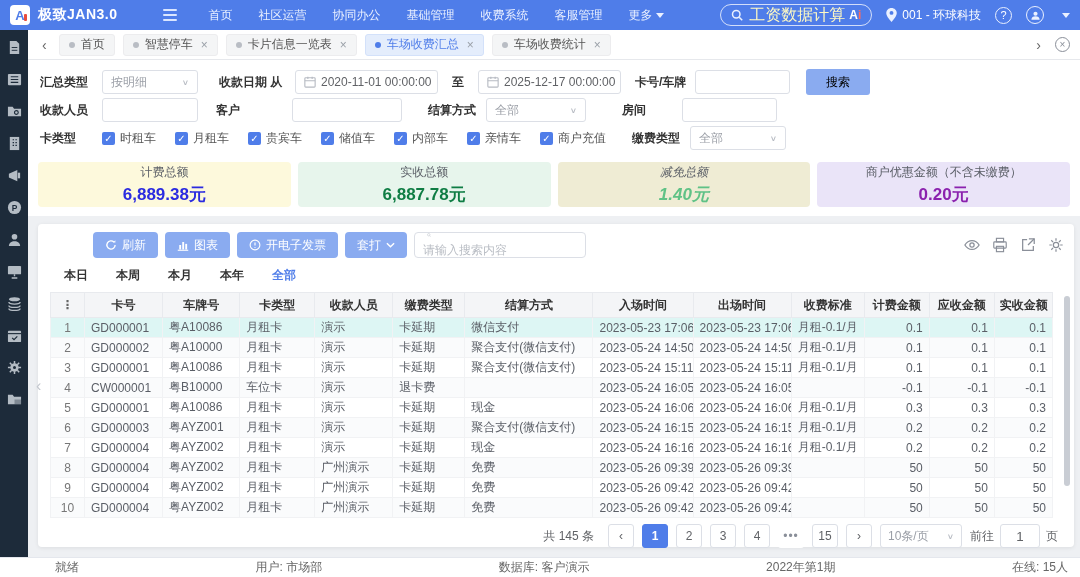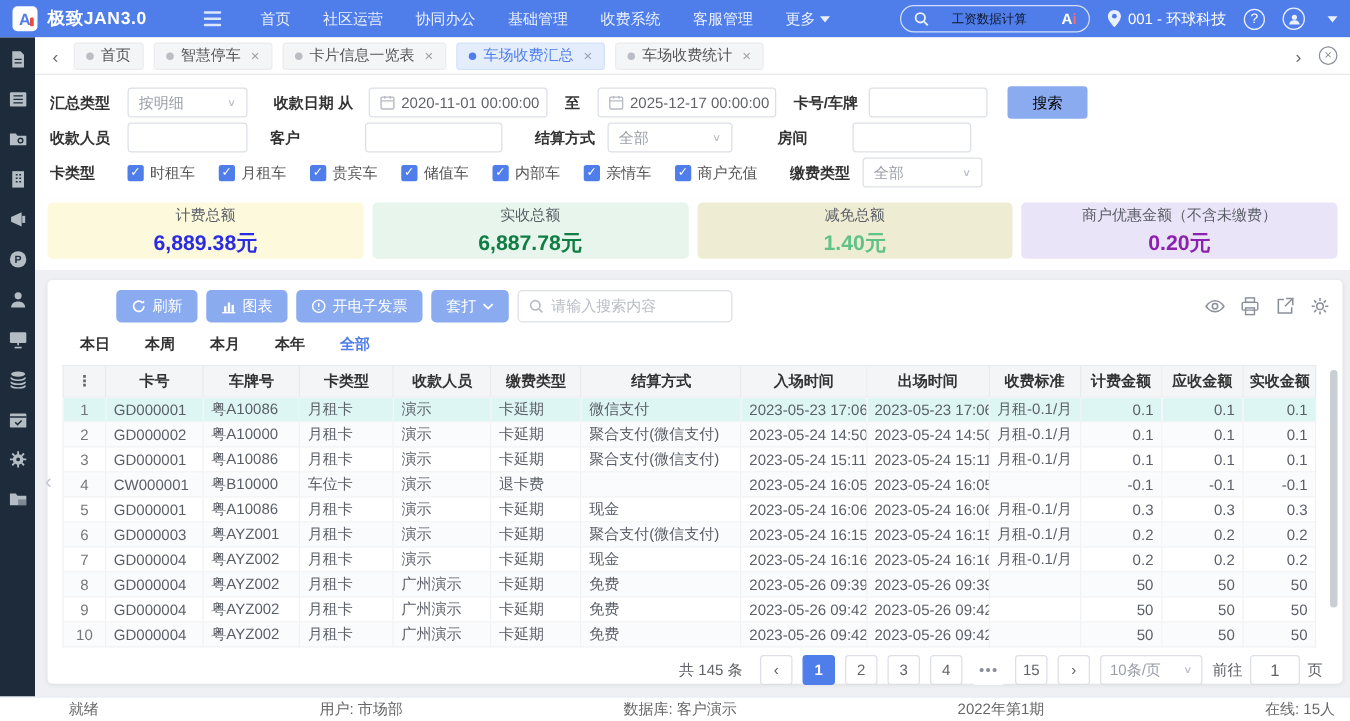--- a/index.html
+++ b/index.html
@@ -11,21 +11,21 @@
   .logo-box { width:20px; height:20px; background:#fff; border-radius:4px; display:flex; align-items:center; justify-content:center; font-weight:bold; color:#4f7de9; font-size:13px; margin-right:8px; position:relative; }
   .logo-box i { position:absolute; right:3px; bottom:4px; width:3px; height:7px; background:#e84c3d; border-radius:1px; font-style:normal; }
   .logo-text { font-size:14px; font-weight:bold; letter-spacing:.5px; margin-right:46px; }
   .hamburger { width:14px; height:12px; display:flex; flex-direction:column; justify-content:space-between; margin-right:18px; cursor:pointer; }
   .hamburger b { height:2px; background:#dbe6ff; border-radius:1px; }
   .nav { display:flex; align-items:center; }
   .nav-item { padding:0 13px; height:30px; line-height:30px; cursor:pointer; white-space:nowrap; color:#eaf0ff; }
   .caret-down { display:inline-block; width:0; height:0; border-left:4px solid transparent; border-right:4px solid transparent; border-top:5px solid #eaf0ff; margin-left:4px; vertical-align:1px; }
   .hdr-right { margin-left:auto; display:flex; align-items:center; gap:14px; }
   .search-pill { display:flex; align-items:center; border:1px solid rgba(255,255,255,.75); border-radius:12px; height:22px; padding:0 10px; width:152px; cursor:pointer; }
-  .search-pill .txt { color:#0f172a; flex:1; margin-left:18px; font-size:10px; }
+  .search-pill .txt { color:#fef9c3; flex:1; margin-left:6px; font-size:16px; }
   .ai-a { color:#fff; font-weight:bold; } .ai-i { color:#ff6b5e; font-weight:bold; }
   .loc { display:flex; align-items:center; gap:5px; cursor:pointer; white-space:nowrap; }
   .q-circle { width:17px; height:17px; border:1.5px solid #eaf0ff; border-radius:50%; display:flex; align-items:center; justify-content:center; font-size:11px; cursor:pointer; }
   .avatar { width:18px; height:18px; border:1.5px solid #eaf0ff; border-radius:50%; display:flex; align-items:center; justify-content:center; cursor:pointer; }
 
   
   .middle { display:flex; height:527px; }
   .sidebar { width:28px; background:#1d2b3a; display:flex; flex-direction:column; align-items:center; padding-top:10px; gap:17px; flex:0 0 28px; }
   .side-ic { width:15px; height:15px; opacity:.85; cursor:pointer; display:block; }
   .main { flex:1; display:flex; flex-direction:column; background:#eef0f3; min-width:0; }
@@ -59,21 +59,21 @@
   .card .lbl { color:#5a5e66; font-size:12px; }
   .card .val { font-size:17px; font-weight:bold; }
 
   
   .panel-wrap { flex:1; padding:8px 6px 10px 10px; position:relative; min-height:0; }
   .panel { background:#fff; border-radius:4px; box-shadow:0 1px 4px rgba(0,0,0,.08); height:100%; padding:8px 10px 8px 12px; display:flex; flex-direction:column; position:relative; }
   .collapse-handle { position:absolute; left:-2px; top:50%; color:#c4c8cf; font-size:16px; cursor:pointer; transform:translateY(-50%); }
   .toolbar { display:flex; align-items:center; gap:7px;padding-left:43px; }
   .tbtn { background:#8aabf0; color:#fff; border:none; border-radius:4px; height:26px; padding:0 12px; font-size:12px; display:flex; align-items:center; gap:5px; cursor:pointer; white-space:nowrap; }
   .tbtn svg { display:block; }
-  .tb-search { border:1px solid #dcdfe6; border-radius:4px; height:26px; display:flex; align-items:center; padding:0 8px; width:172px; color:#b6bac2; gap:6px; }
+  .tb-search { border:1px solid #dcdfe6; border-radius:4px; height:26px; display:flex; padding:0 8px; width:172px; color:#b6bac2; gap:6px;flex-direction:column; }
   .tb-search input { border:none; outline:none; flex:1; font-size:12px; color:#606266; width:100%; }
   .tb-search input::placeholder { color:#b9bdc4; }
   .toolbar-right { margin-left:auto; display:flex; align-items:center; gap:12px; }
   .gicon { width:16px; height:16px; cursor:pointer; display:block; }
 
   .time-tabs { display:flex; gap:28px; padding:9px 14px 6px 14px; }
   .ttab { font-weight:bold; color:#333; cursor:pointer; }
   .ttab.active { color:#4f7de9; }
 
   table.grid { border-collapse:collapse; table-layout:fixed; width:1003px; margin-top:2px; }
@@ -329,21 +329,21 @@
 
     <div class="cards">
       <div class="card" style="background: rgb(253, 249, 220);">
           <span class="lbl">计费总额</span>
           <span class="val" style="color: rgb(43, 43, 224);">6,889.38元</span>
         </div>
       <div class="card" style="background: rgb(231, 245, 236);">
           <span class="lbl">实收总额</span>
           <span class="val" style="color: rgb(15, 125, 68);">6,887.78元</span>
         </div>
-      <div class="card" style="background: rgb(239, 236, 212);">
+      <div class="card" style="background: rgb(239, 236, 212); font-style: italic;">
           <span class="lbl">减免总额</span>
           <span class="val" style="color: rgb(95, 194, 134);">1.40元</span>
         </div>
       <div class="card" style="background: rgb(234, 228, 248);">
           <span class="lbl">商户优惠金额（不含未缴费）</span>
           <span class="val" style="color: rgb(139, 33, 174);">0.20元</span>
         </div>
     </div>
 
     <div class="panel-wrap">

